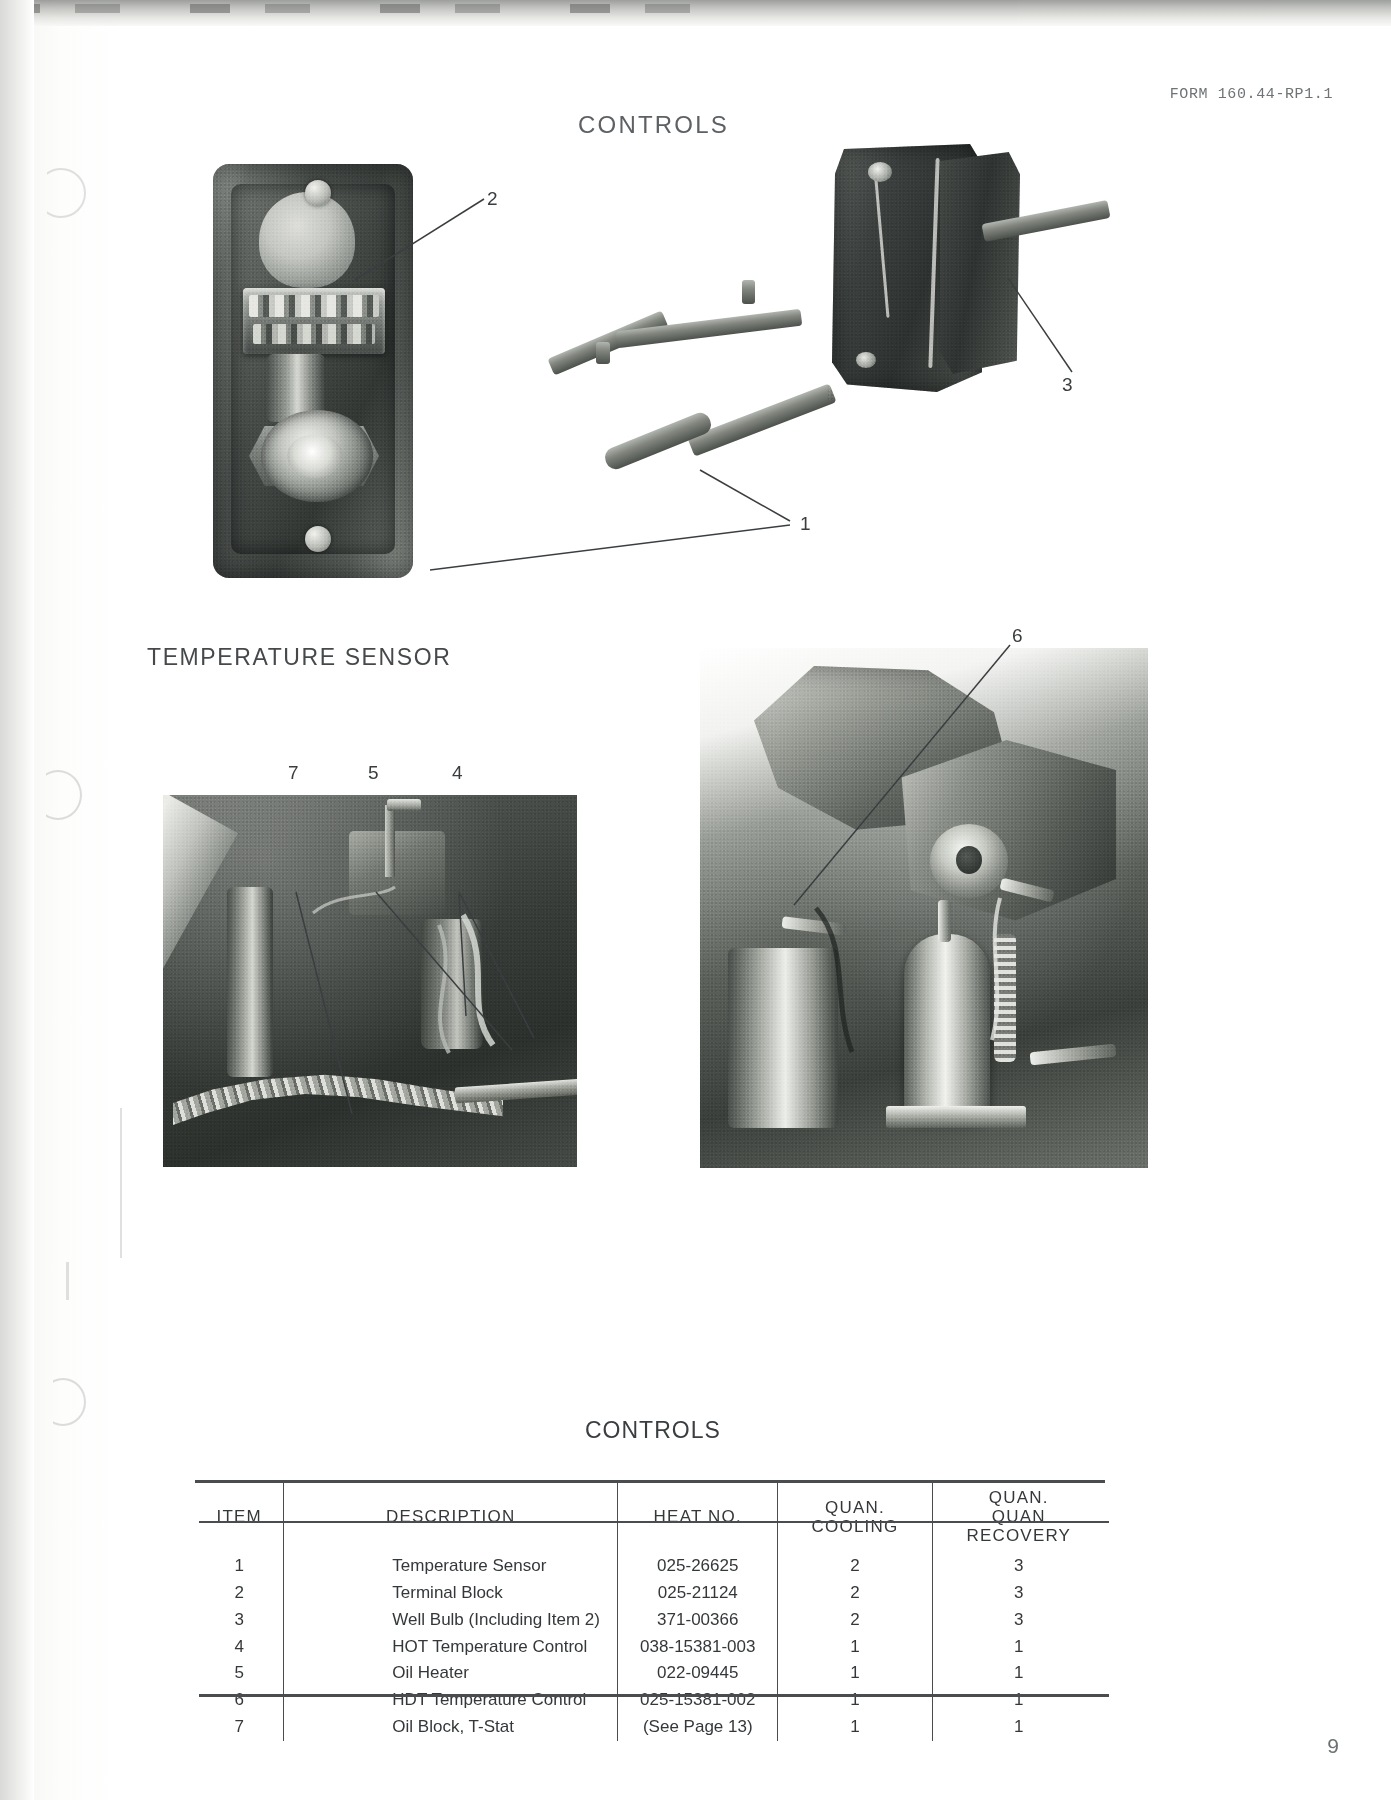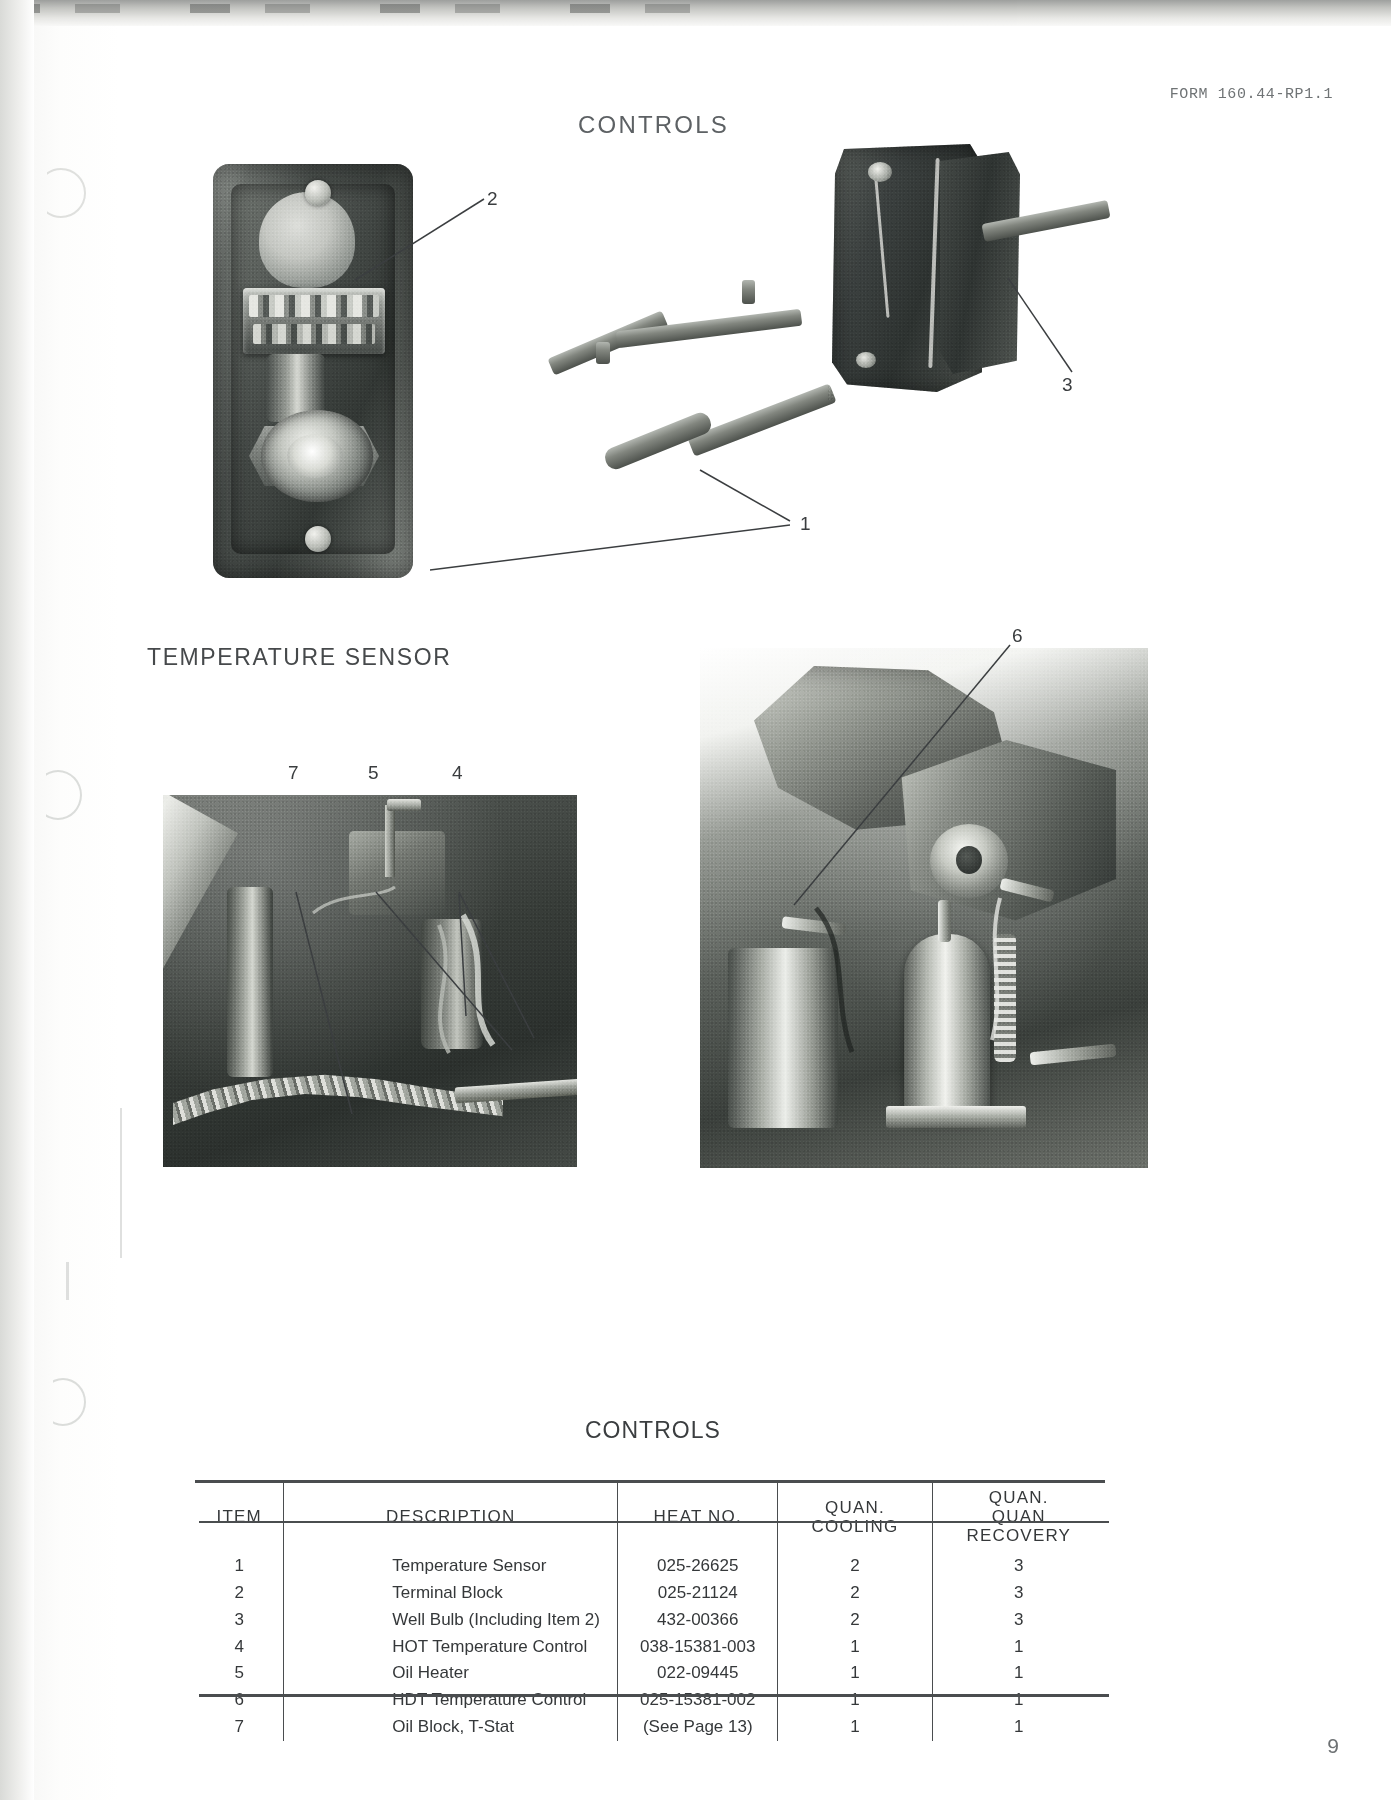--- a/index.html
+++ b/index.html
@@ -469,21 +469,21 @@
           <tr>
             <td class="col-item">2</td>
             <td class="col-desc desc-pad">Terminal Block</td>
             <td class="col-part">025-21124</td>
             <td class="col-q1">2</td>
             <td class="col-q2">3</td>
           </tr>
           <tr>
             <td class="col-item">3</td>
             <td class="col-desc desc-pad">Well Bulb (Including Item 2)</td>
-            <td class="col-part">432-00366</td>
+            <td class="col-part">371-00366</td>
             <td class="col-q1">2</td>
             <td class="col-q2">3</td>
           </tr>
           <tr>
             <td class="col-item">4</td>
             <td class="col-desc desc-pad">HOT Temperature Control</td>
             <td class="col-part">038-15381-003</td>
             <td class="col-q1">1</td>
             <td class="col-q2">1</td>
           </tr>

